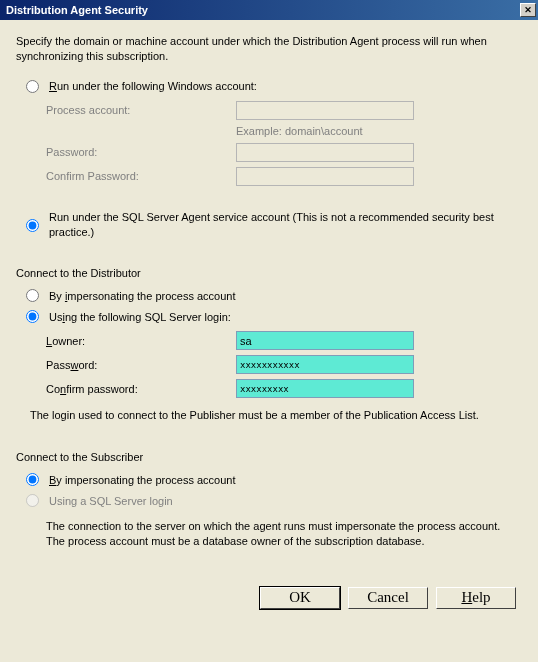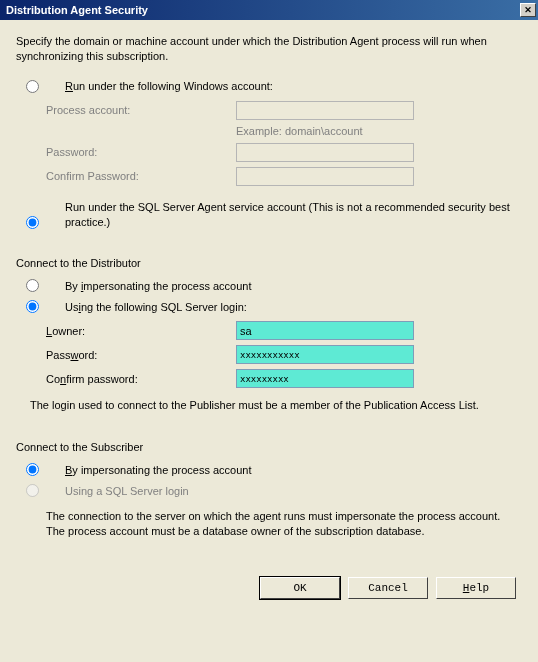--- a/index.html
+++ b/index.html
@@ -40,21 +40,21 @@
     font-family: Arial;
   }
   .content {
     padding: 14px 16px 10px 16px;
     background: #ece9d8;
   }
   .intro { margin-bottom: 16px; line-height: 1.35; }
   .radio-row {
     display: flex;
     align-items: center;
-    gap: 22px;
+    gap: 6px;
     margin-bottom: 8px;
   }
   .radio-row input[type=radio] { margin: 0 4px 0 10px; }
   .disabled { color: #808080; }
   .field-row {
     display: flex;
     align-items: center;
     margin: 5px 0 5px 30px;
   }
   .field-label {
@@ -106,22 +106,22 @@
     margin-top: 38px;
     padding-right: 6px;
   }
   button.dlg {
     width: 80px;
     height: 22px;
     background: #ece9d8;
     border: 1px solid #404040;
     border-top-color: #fff;
     border-left-color: #fff;
-    font-family: Liberation Mono, monospace;
-    font-size: 11px;
+    font-family: Liberation Serif, serif;
+    font-size: 15px;
     cursor: pointer;
   }
   button.dlg.default {
     outline: 1px solid #000;
   }
 </style>
 </head>
 <body>
 
 <div class="titlebar">
@@ -146,21 +146,21 @@
 
   <div class="field-row disabled">
     <span class="field-label">Password:</span>
     <input type="password" disabled="" style="">
   </div>
   <div class="field-row disabled">
     <span class="field-label">Confirm Password:</span>
     <input type="password" disabled="" style="">
   </div>
 
-  <div class="radio-row" style="margin-top:14px; align-items:flex-end;">
+  <div class="radio-row" style="margin-top:24px; align-items:center;">
     <input type="radio" name="runas" checked="" style="margin-top: 1px;">
     <span class="indent-note" style="margin-left:0;">Run under the SQL Server Agent service account (This is not a recommended security best practice.)</span>
   </div>
 
   <div class="section-header tight">Connect to the Distributor</div>
 
   <div class="radio-row">
     <input type="radio" name="dist" style="">
     <span><span>By </span><span class="under">i</span><span>mpersonating the process account</span></span>
   </div>

